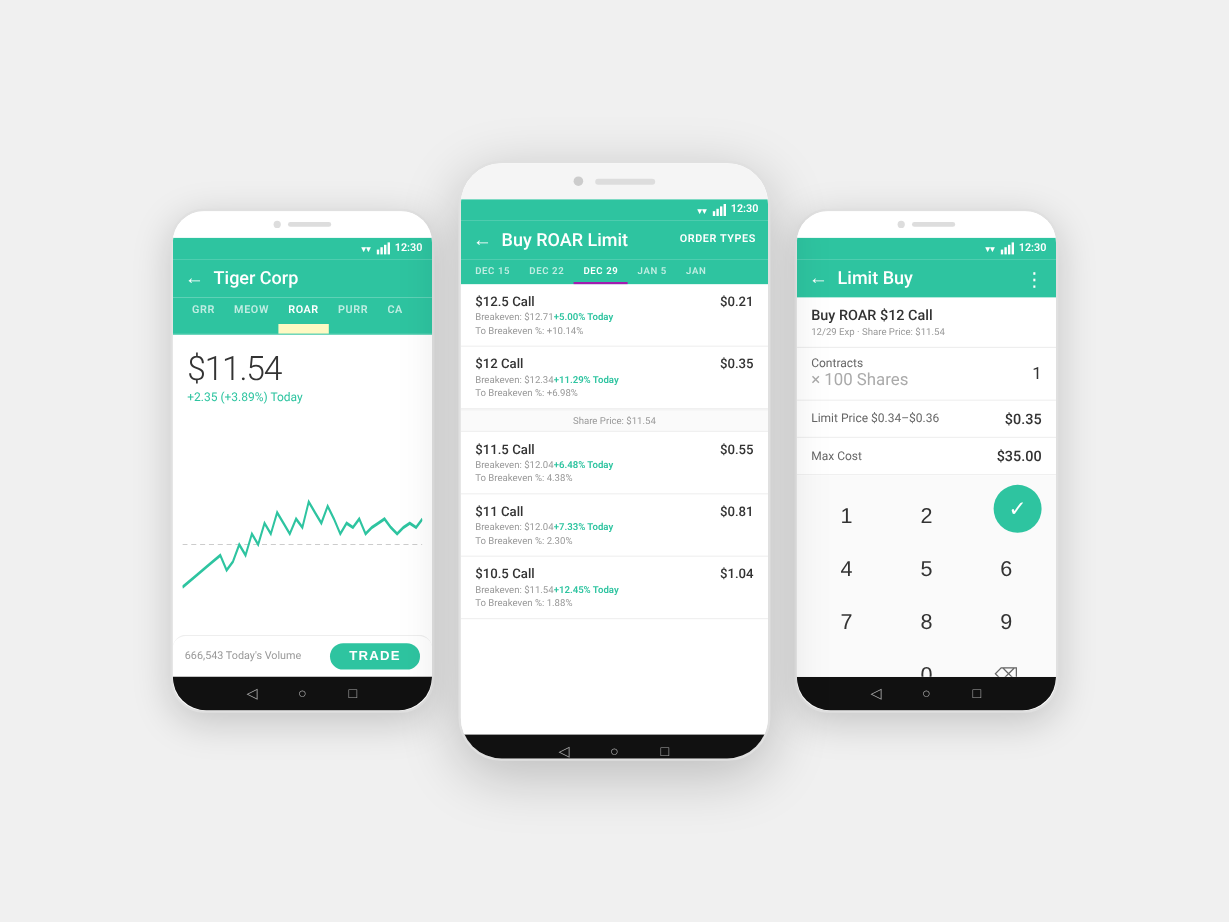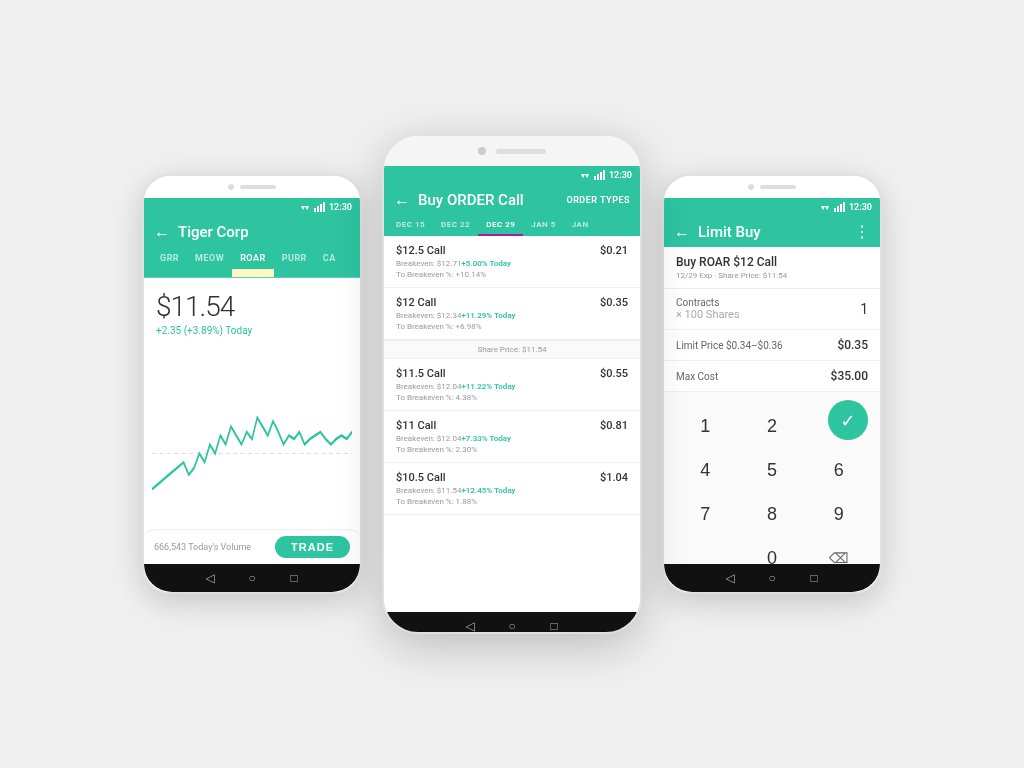--- a/index.html
+++ b/index.html
@@ -390,21 +390,21 @@
       padding: 8px 12px;
       border-bottom: 1px solid #f0f0f0;
     }
 
     .field-label {
       font-size: 10px;
       color: #666;
     }
 
     .field-sublabel {
-      font-size: 11px;
+      font-size: 14px;
       color: #aaa;
     }
 
     .field-value {
       font-size: 12px;
       color: #333;
       font-weight: 500;
     }
 
     .field-value.highlight {
@@ -572,21 +572,21 @@
             <div class="signal-bar" style="height:6px"></div>
             <div class="signal-bar" style="height:8px"></div>
             <div class="signal-bar" style="height:10px"></div>
           </div>
         </div>
         <span class="time">12:30</span>
       </div>
 
       <div class="app-header">
         <span class="back-arrow">←</span>
-        <span class="title">Buy ORDER Call</span>
+        <span class="title">Buy ROAR Limit</span>
         <span class="action-text">ORDER TYPES</span>
       </div>
 
       <div class="date-tabs">
         <span class="date-tab">DEC 15</span>
         <span class="date-tab">DEC 22</span>
         <span class="date-tab active">DEC 29</span>
         <span class="date-tab">JAN 5</span>
         <span class="date-tab">JAN</span>
       </div>
@@ -623,21 +623,21 @@
 
         <div class="share-price-divider">Share Price: $11.54</div>
 
         <div class="option-item">
           <div class="option-item-top">
             <span class="option-name">$11.5 Call</span>
             <span class="option-price">$0.55</span>
           </div>
           <div class="option-sub">
             <span class="option-detail">Breakeven: $12.04</span>
-            <span class="option-change">+11.22% Today</span>
+            <span class="option-change">+6.48% Today</span>
           </div>
           <div class="option-sub">
             <span class="option-detail">To Breakeven %: 4.38%</span>
           </div>
         </div>
 
         <div class="option-item">
           <div class="option-item-top">
             <span class="option-name">$11 Call</span>
             <span class="option-price">$0.81</span>

